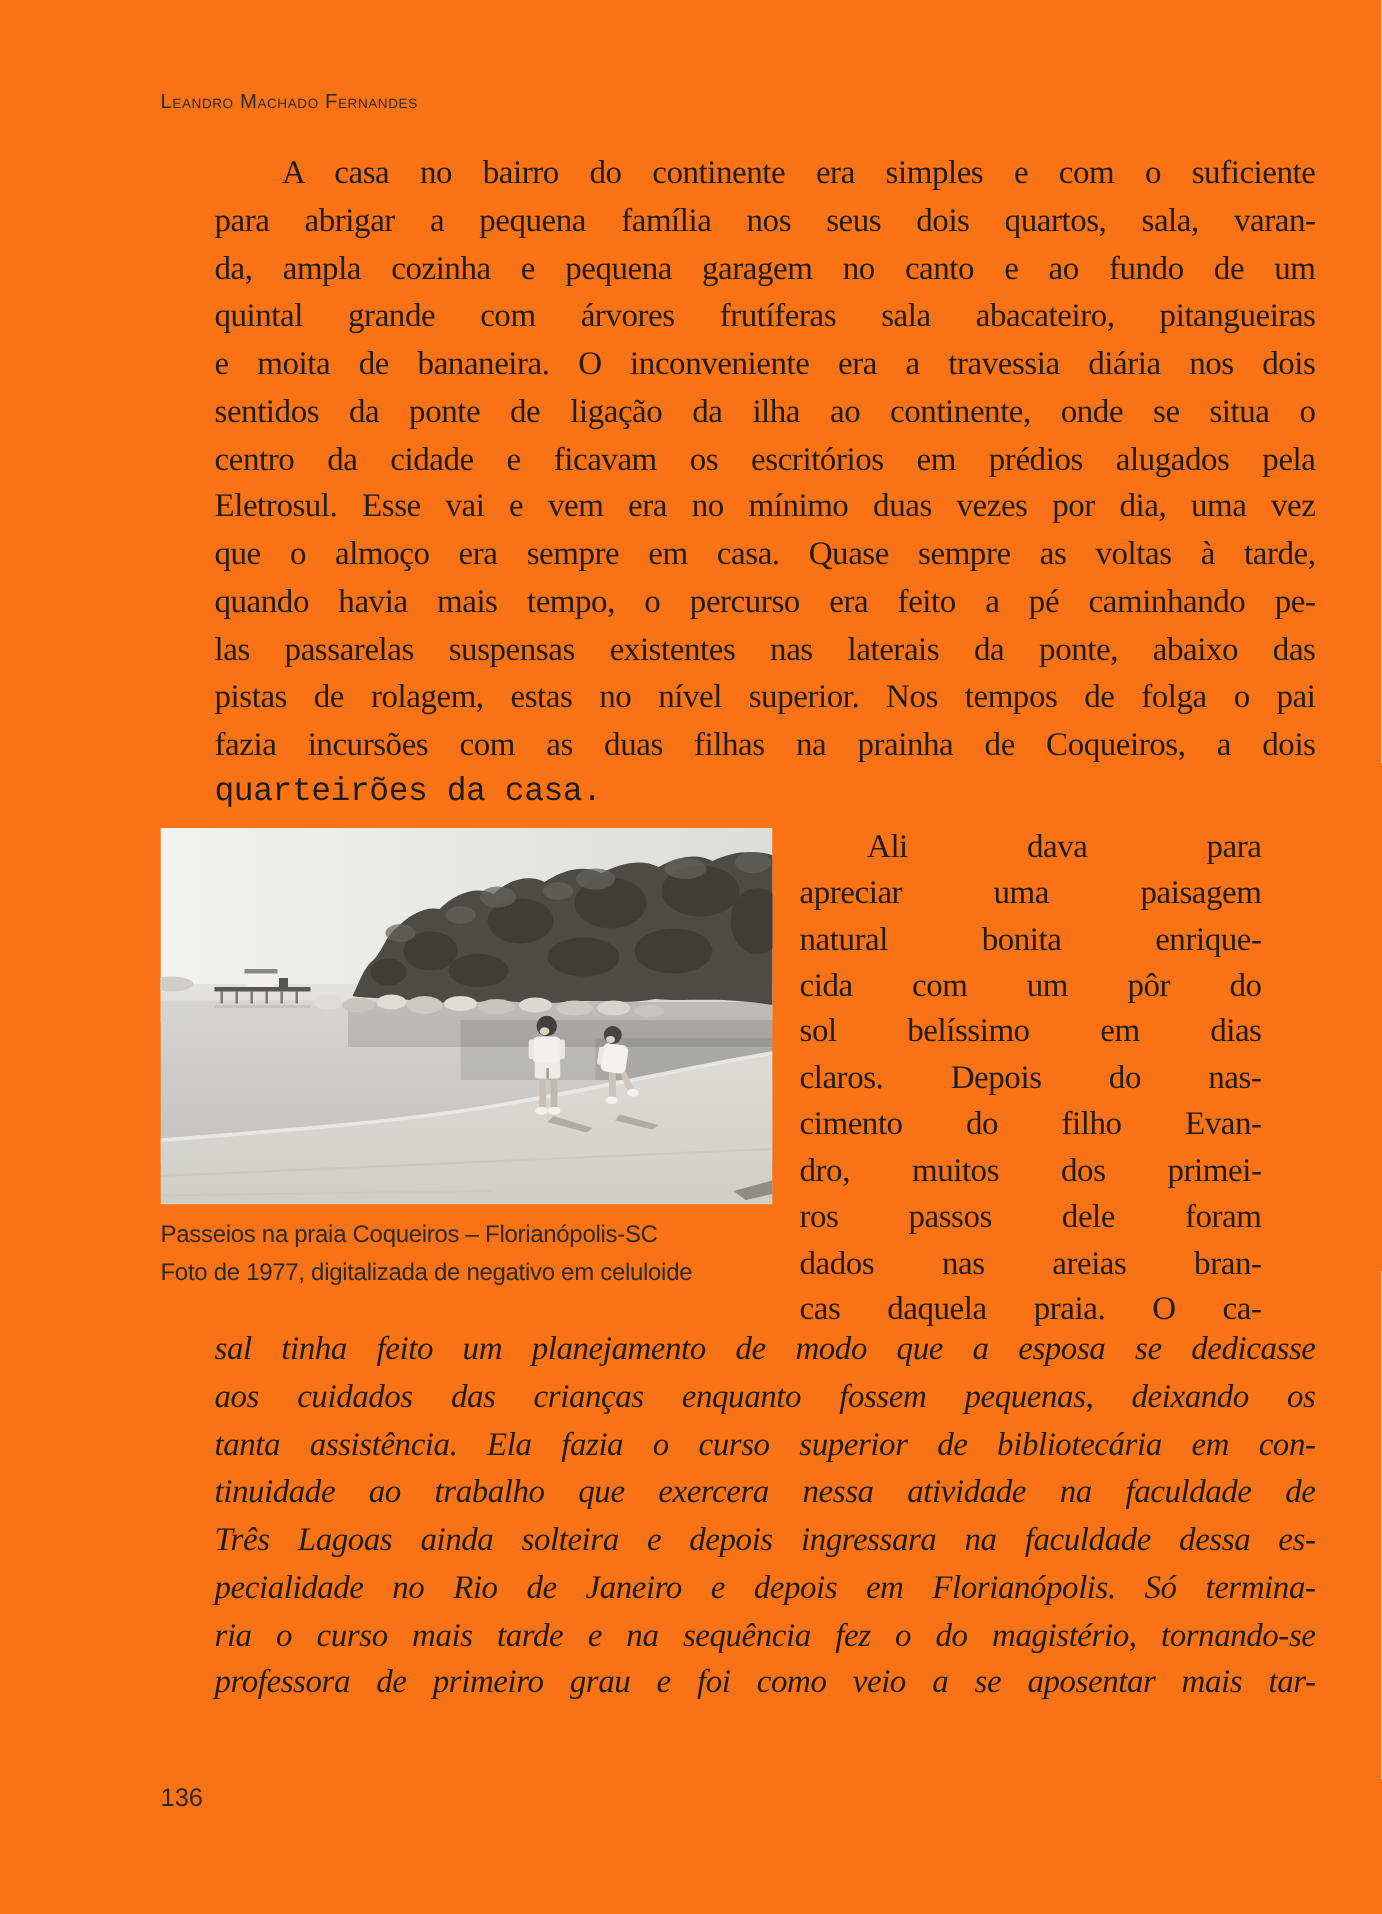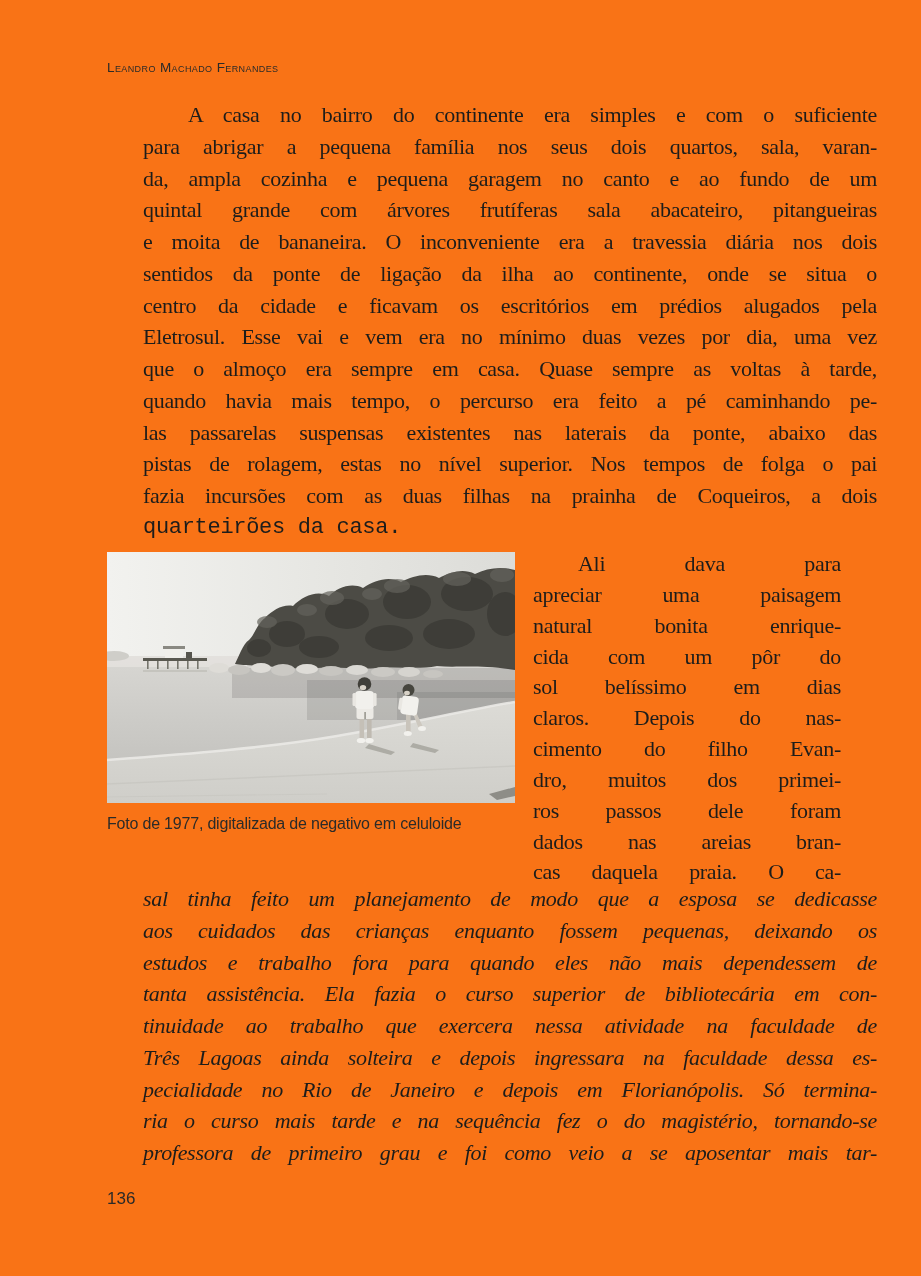--- a/index.html
+++ b/index.html
@@ -216,20 +216,21 @@
         <g transform="rotate(8 302 154)">
           <rect x="294" y="144" width="17" height="19" rx="4" fill="#f2f1ed"></rect>
           <rect x="291.5" y="147" width="3.4" height="12" rx="1.5" fill="#e9e7e2"></rect>
         </g>
         <circle cx="301.5" cy="138" r="6" fill="#46453e"></circle>
         <ellipse cx="300" cy="141" rx="2.9" ry="2.3" fill="#d8d2c7"></ellipse>
       </g>
     </svg>
 
     <figcaption class="photo-caption">
+      <div>Passeios na praia Coqueiros – Florianópolis-SC</div>
       <div>Foto de 1977, digitalizada de negativo em celuloide</div>
     </figcaption>
   </figure>
 
   <div class="para para-col">
       <div class="tline indent">Ali dava para</div>
       <div class="tline">apreciar uma paisagem</div>
       <div class="tline">natural bonita enrique-</div>
       <div class="tline">cida com um pôr do</div>
       <div class="tline">sol belíssimo em dias</div>
@@ -237,21 +238,20 @@
       <div class="tline">cimento do filho Evan-</div>
       <div class="tline">dro, muitos dos primei-</div>
       <div class="tline">ros passos dele foram</div>
       <div class="tline">dados nas areias bran-</div>
       <div class="tline">cas daquela praia. O ca-</div>
     </div>
 
   <div class="para para-main para-cont">
       <div class="tline">sal tinha feito um planejamento de modo que a esposa se dedicasse</div>
       <div class="tline">aos cuidados das crianças enquanto fossem pequenas, deixando os</div>
-      <div class="tline">estudos e trabalho fora para quando eles não mais dependessem de</div>
       <div class="tline">tanta assistência. Ela fazia o curso superior de bibliotecária em con-</div>
       <div class="tline">tinuidade ao trabalho que exercera nessa atividade na faculdade de</div>
       <div class="tline">Três Lagoas ainda solteira e depois ingressara na faculdade dessa es-</div>
       <div class="tline">pecialidade no Rio de Janeiro e depois em Florianópolis. Só termina-</div>
       <div class="tline">ria o curso mais tarde e na sequência fez o do magistério, tornando-se</div>
       <div class="tline">professora de primeiro grau e foi como veio a se aposentar mais tar-</div>
     </div>
 
   <div class="page-number">136</div>
 

